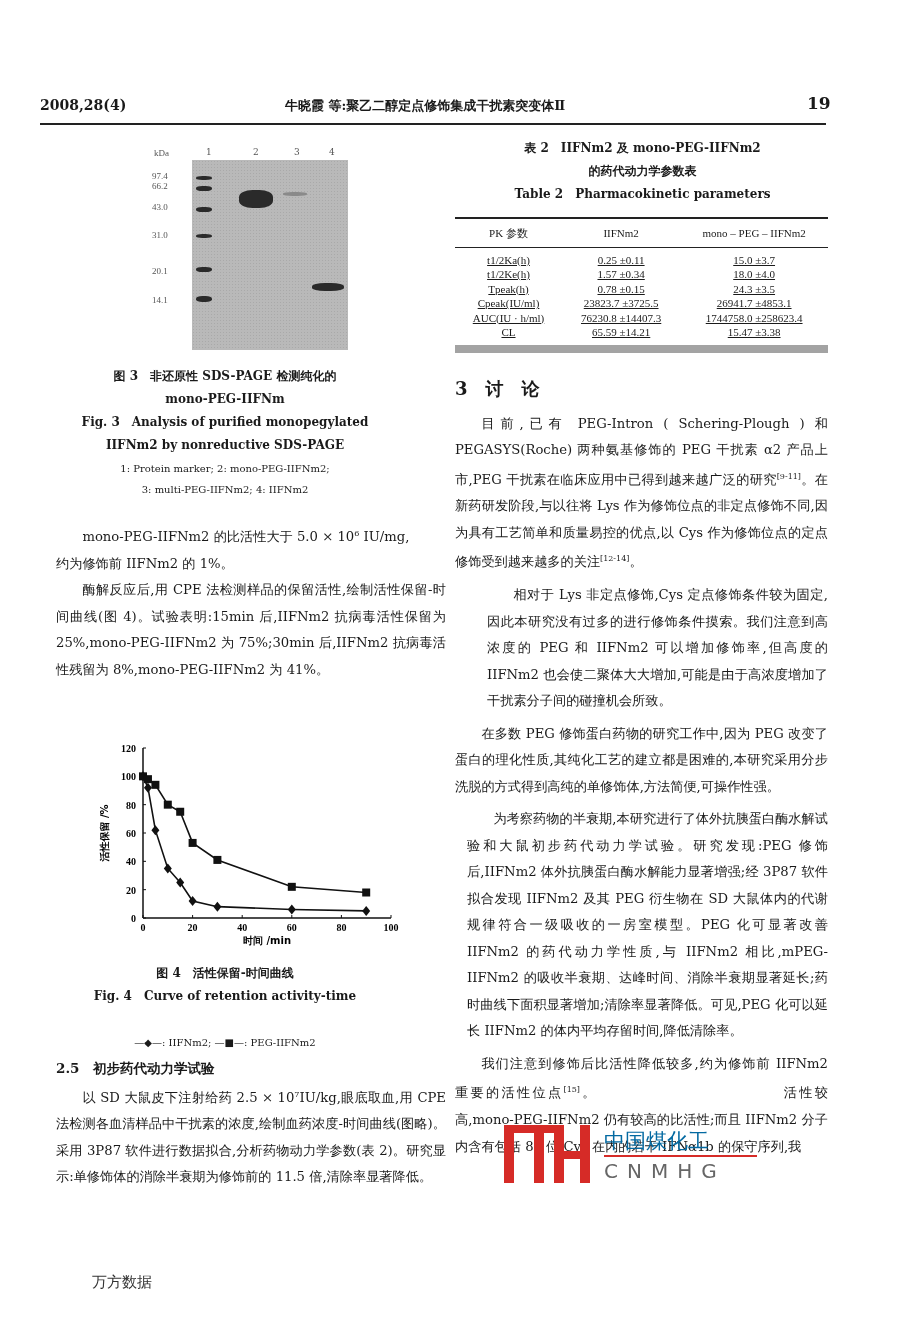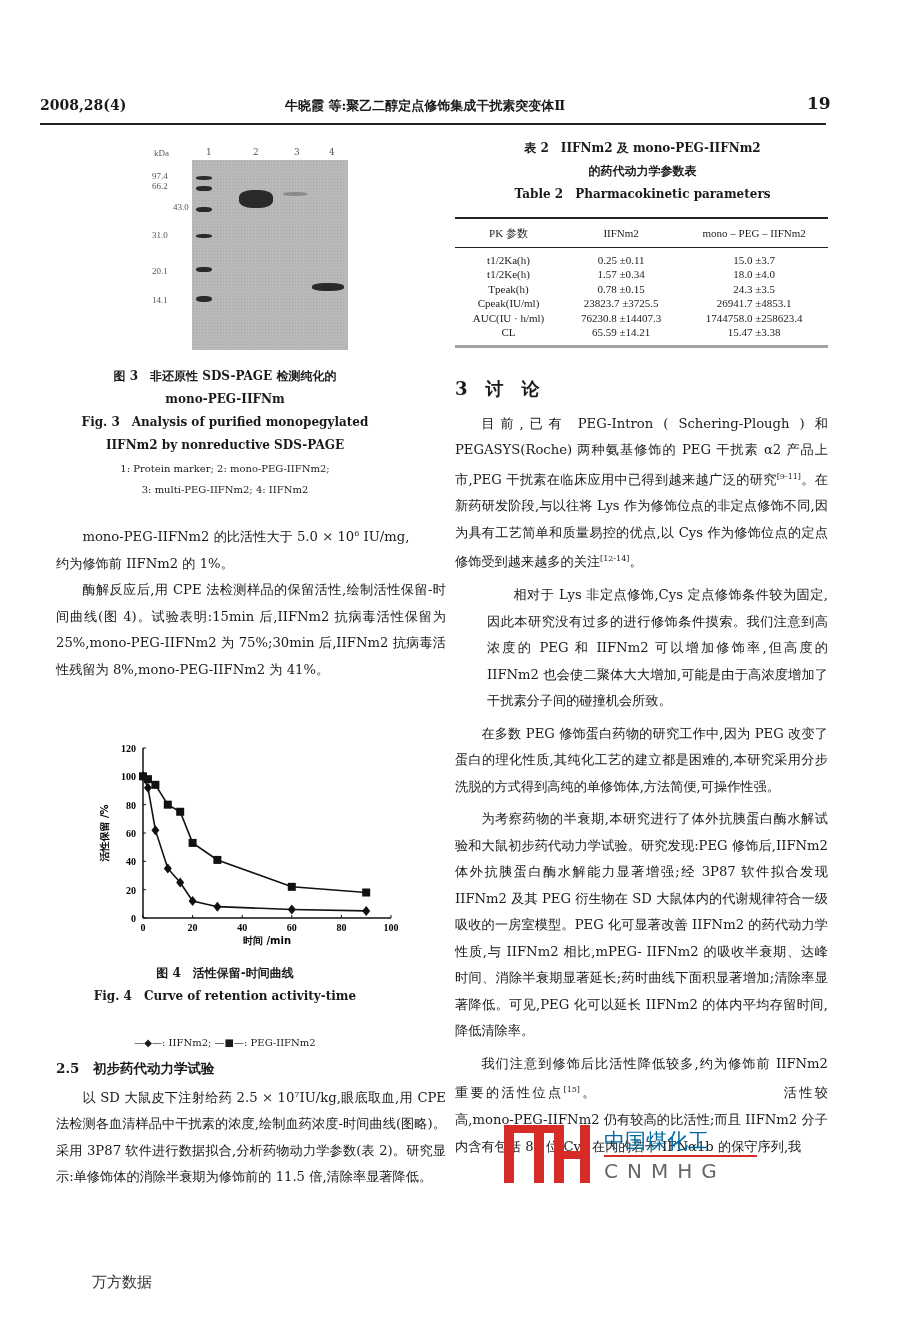--- a/index.html
+++ b/index.html
@@ -16,22 +16,22 @@
   .lane { font-size:9px; color:#555; }
   .cap { text-align:center; font-weight:bold; font-size:12px; line-height:23px; }
   .cap-small { text-align:center; font-size:10px; line-height:21px; }
   .para { font-size:13.2px; line-height:26.5px; text-align:justify; }
   .indent { text-indent:2em; }
   .sec { font-weight:bold; font-size:13.5px; }
   table.pk { border-collapse:collapse; font-size:11px; font-family:"Liberation Serif",serif; }
   table.pk td, table.pk th { padding:0 6px; text-align:center; line-height:14.5px; font-weight:normal; }
   table.pk thead th { padding:7px 6px 6px; }
   .topbar { border-top:2px solid #222; }
-  .midbar { border-top:1px solid #222; }
-  .botbar { border-bottom:3px solid #a3a3a3; }
+  .midbar { border-top:1px solid #222;text-decoration:underline; }
+  .botbar { border-bottom:8px solid #a3a3a3; }
   sup { font-size:8px; }
   .watermark { left:504px; top:1125px; width:266px; height:66px; }
   .wm-logo { position:absolute; left:0; top:0; width:86px; height:58px; }
   .wm-cn { position:absolute; left:100px; top:2px; font-family:"DejaVu Sans",sans-serif; font-size:21px; color:#0369a1; }
   .wm-line { position:absolute; left:100px; top:30px; width:153px; height:2px; background:#d62b27; }
   .wm-en { position:absolute; left:100px; top:34px; font-family:"DejaVu Sans",sans-serif; font-size:20px; letter-spacing:9px; color:#666; }
   .footer { left:92px; top:1273px; font-family:"DejaVu Sans",sans-serif; font-size:15px; color:#333; }
 </style>
 </head>
 <body>
@@ -42,21 +42,21 @@
 <div class="hdr-rule"></div>
 
 <div>
   <div class="abs mw" style="left:154px;top:148px;">kDa</div>
   <div class="abs lane" style="left:206px;top:147px;">1</div>
   <div class="abs lane" style="left:253px;top:147px;">2</div>
   <div class="abs lane" style="left:294px;top:147px;">3</div>
   <div class="abs lane" style="left:329px;top:147px;">4</div>
   <div class="abs mw" style="left:152px;top:171px;">97.4</div>
   <div class="abs mw" style="left:152px;top:181px;">66.2</div>
-  <div class="abs mw" style="left:152px;top:202px;margin-left:21px;">43.0</div>
+  <div class="abs mw" style="left:152px;top:202px;">43.0</div>
   <div class="abs mw" style="left:152px;top:230px;">31.0</div>
   <div class="abs mw" style="left:152px;top:266px;">20.1</div>
   <div class="abs mw" style="left:152px;top:295px;">14.1</div>
   <div class="abs gel">
     <div class="band" style="left:4px;top:16px;width:16px;height:4px;"></div>
     <div class="band" style="left:4px;top:26px;width:16px;height:5px;"></div>
     <div class="band" style="left:4px;top:47px;width:16px;height:5px;"></div>
     <div class="band" style="left:4px;top:74px;width:16px;height:4px;"></div>
     <div class="band" style="left:4px;top:107px;width:16px;height:5px;"></div>
     <div class="band" style="left:4px;top:136px;width:16px;height:6px;"></div>
@@ -198,21 +198,21 @@
         <td style="padding-bottom: 5px;">15.47 ±3.38</td>
       </tr>
     </tbody>
 </table>
 
 <div class="abs para" style="left:455px;top:376px;width:373px;">
   <div class="sec" style="font-size:18px;margin-bottom:8px;">3　讨　论</div>
   <div class="indent"><span>目前,已有 PEG-Intron ( Schering-Plough ) 和 PEGASYS(Roche) 两种氨基修饰的 PEG 干扰素 α2 产品上市,PEG 干扰素在临床应用中已得到越来越广泛的研究</span><sup>[9-11]</sup><span>。在新药研发阶段,与以往将 Lys 作为修饰位点的非定点修饰不同,因为具有工艺简单和质量易控的优点,以 Cys 作为修饰位点的定点修饰受到越来越多的关注</span><sup>[12-14]</sup><span>。</span></div>
   <div class="indent" style="margin-top:6px;margin-left:32px;">相对于 Lys 非定点修饰,Cys 定点修饰条件较为固定,因此本研究没有过多的进行修饰条件摸索。我们注意到高浓度的 PEG 和 IIFNm2 可以增加修饰率,但高度的 IIFNm2 也会使二聚体大大增加,可能是由于高浓度增加了干扰素分子间的碰撞机会所致。</div>
   <div class="indent" style="margin-top:6px;">在多数 PEG 修饰蛋白药物的研究工作中,因为 PEG 改变了蛋白的理化性质,其纯化工艺的建立都是困难的,本研究采用分步洗脱的方式得到高纯的单修饰体,方法简便,可操作性强。</div>
-  <div class="indent" style="margin-top:6px;">为考察药物的半衰期,本研究进行了体外抗胰蛋白酶水解试验和大鼠初步药代动力学试验。研究发现:PEG 修饰后,IIFNm2 体外抗胰蛋白酶水解能力显著增强;经 3P87 软件拟合发现 IIFNm2 及其 PEG 衍生物在 SD 大鼠体内的代谢规律符合一级吸收的一房室模型。PEG 化可显著改善 IIFNm2 的药代动力学性质,与 IIFNm2 相比,mPEG- IIFNm2 的吸收半衰期、达峰时间、消除半衰期显著延长;药时曲线下面积显著增加;清除率显著降低。可见,PEG 化可以延长 IIFNm2 的体内平均存留时间,降低清除率。</div>
+  <div class="indent" style="margin-top:6px;margin-left:12px;">为考察药物的半衰期,本研究进行了体外抗胰蛋白酶水解试验和大鼠初步药代动力学试验。研究发现:PEG 修饰后,IIFNm2 体外抗胰蛋白酶水解能力显著增强;经 3P87 软件拟合发现 IIFNm2 及其 PEG 衍生物在 SD 大鼠体内的代谢规律符合一级吸收的一房室模型。PEG 化可显著改善 IIFNm2 的药代动力学性质,与 IIFNm2 相比,mPEG- IIFNm2 的吸收半衰期、达峰时间、消除半衰期显著延长;药时曲线下面积显著增加;清除率显著降低。可见,PEG 化可以延长 IIFNm2 的体内平均存留时间,降低清除率。</div>
   <div class="indent" style="margin-top:6px;"><span>我们注意到修饰后比活性降低较多,约为修饰前 IIFNm2 </span><span>　　　　　　　　　　　　</span><span>重要的活性位点</span><sup>[15]</sup><span>。　　　　　　　　　　　　活性较高,mono-PEG-IIFNm2 仍有较高的比活性;而且 IIFNm2 分子内含有包括 86 位 Cys 在内的若干 IFNα1b 的保守序列,我</span></div>
 </div>
 
 <div class="abs watermark">
   <svg class="wm-logo" viewBox="0 0 86 58">
     <g fill="#d62b27">
       <rect x="0" y="0" width="10" height="58"></rect>
       <rect x="0" y="0" width="40" height="8"></rect>
       <rect x="30" y="0" width="10" height="58"></rect>
       <rect x="30" y="0" width="20" height="8"></rect>

